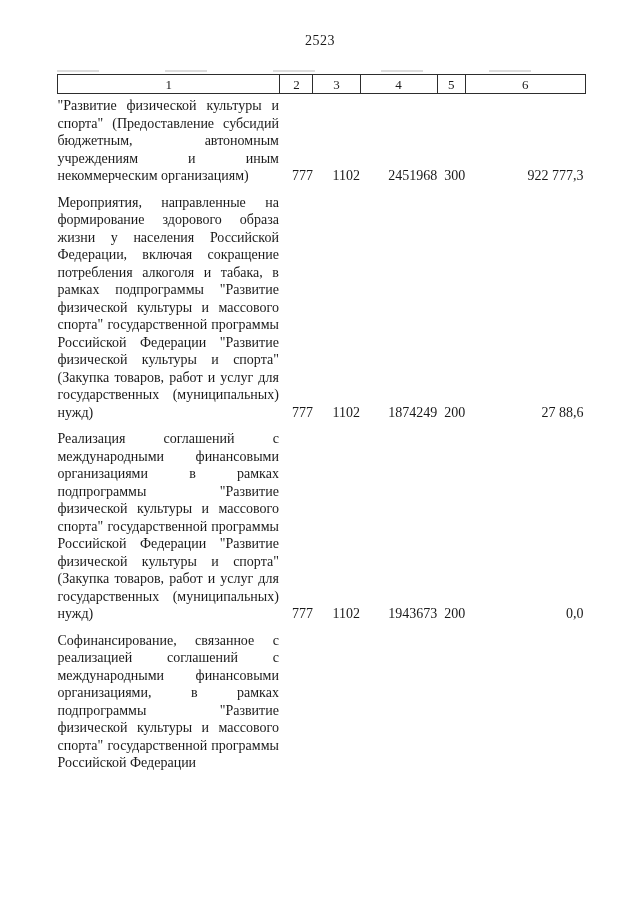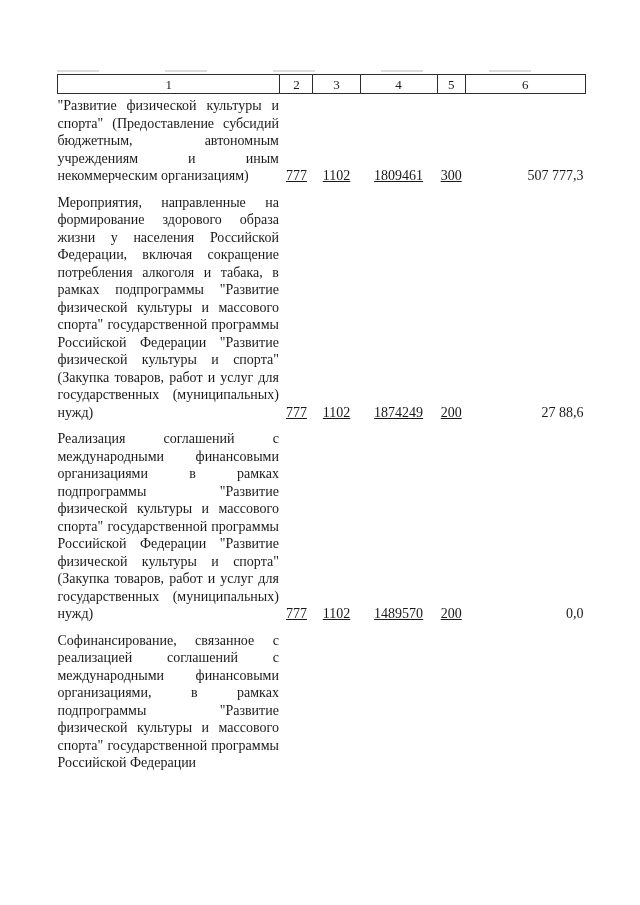--- a/index.html
+++ b/index.html
@@ -59,29 +59,30 @@
     text-align: justify;
     vertical-align: bottom;
     padding-right: 1px;
   }
   td.num {
     font-size: 14px;
     line-height: 17.5px;
     vertical-align: bottom;
     white-space: nowrap;
   }
-  td.center { text-align: center; text-decoration: underline; }
+  td.center { text-align: right; }
   td.right  { text-align: right; padding-right: 2px; }
   tbody tr td { padding-top: 9px; }
   tbody tr:first-child td { padding-top: 3px; }
 </style>
 </head>
 <body>
 
 <div class="page">
+  <div class="page-number">2523</div>
 
   <div class="scan-artifact"></div>
 
   <table class="budget-table">
     <colgroup>
       <col style="width:222px">
       <col style="width:33px">
       <col style="width:47px">
       <col style="width:77px">
       <col style="width:28px">
@@ -95,37 +96,37 @@
           <th class="hcell">4</th>
           <th class="hcell">5</th>
           <th class="hcell">6</th>
         </tr>
     </thead>
     <tbody id="table-body">
         <tr>
           <td class="desc">"Развитие физической культуры и спорта" (Предоставление субсидий бюджетным, автономным учреждениям и иным некоммерческим организациям)</td>
           <td class="num center">777</td>
           <td class="num center">1102</td>
-          <td class="num center">1809461</td>
+          <td class="num center">2451968</td>
           <td class="num center">300</td>
-          <td class="num right">507 777,3</td>
+          <td class="num right">922 777,3</td>
         </tr>
         <tr>
           <td class="desc">Мероприятия, направленные на формирование здорового образа жизни у населения Российской Федерации, включая сокращение потребления алкоголя и табака, в рамках подпрограммы "Развитие физической культуры и массового спорта" государственной программы Российской Федерации "Развитие физической культуры и спорта" (Закупка товаров, работ и услуг для государственных (муниципальных) нужд)</td>
           <td class="num center">777</td>
           <td class="num center">1102</td>
           <td class="num center">1874249</td>
           <td class="num center">200</td>
           <td class="num right">27 88,6</td>
         </tr>
         <tr>
           <td class="desc">Реализация соглашений с международными финансовыми организациями в рамках подпрограммы "Развитие физической культуры и массового спорта" государственной программы Российской Федерации "Развитие физической культуры и спорта" (Закупка товаров, работ и услуг для государственных (муниципальных) нужд)</td>
           <td class="num center">777</td>
           <td class="num center">1102</td>
-          <td class="num center">1489570</td>
+          <td class="num center">1943673</td>
           <td class="num center">200</td>
           <td class="num right">0,0</td>
         </tr>
         <tr>
           <td class="desc">Софинансирование, связанное с реализацией соглашений с международными финансовыми организациями, в рамках подпрограммы "Развитие физической культуры и массового спорта" государственной программы Российской Федерации</td>
           <td class="num center"></td>
           <td class="num center"></td>
           <td class="num center"></td>
           <td class="num center"></td>
           <td class="num right"></td>

